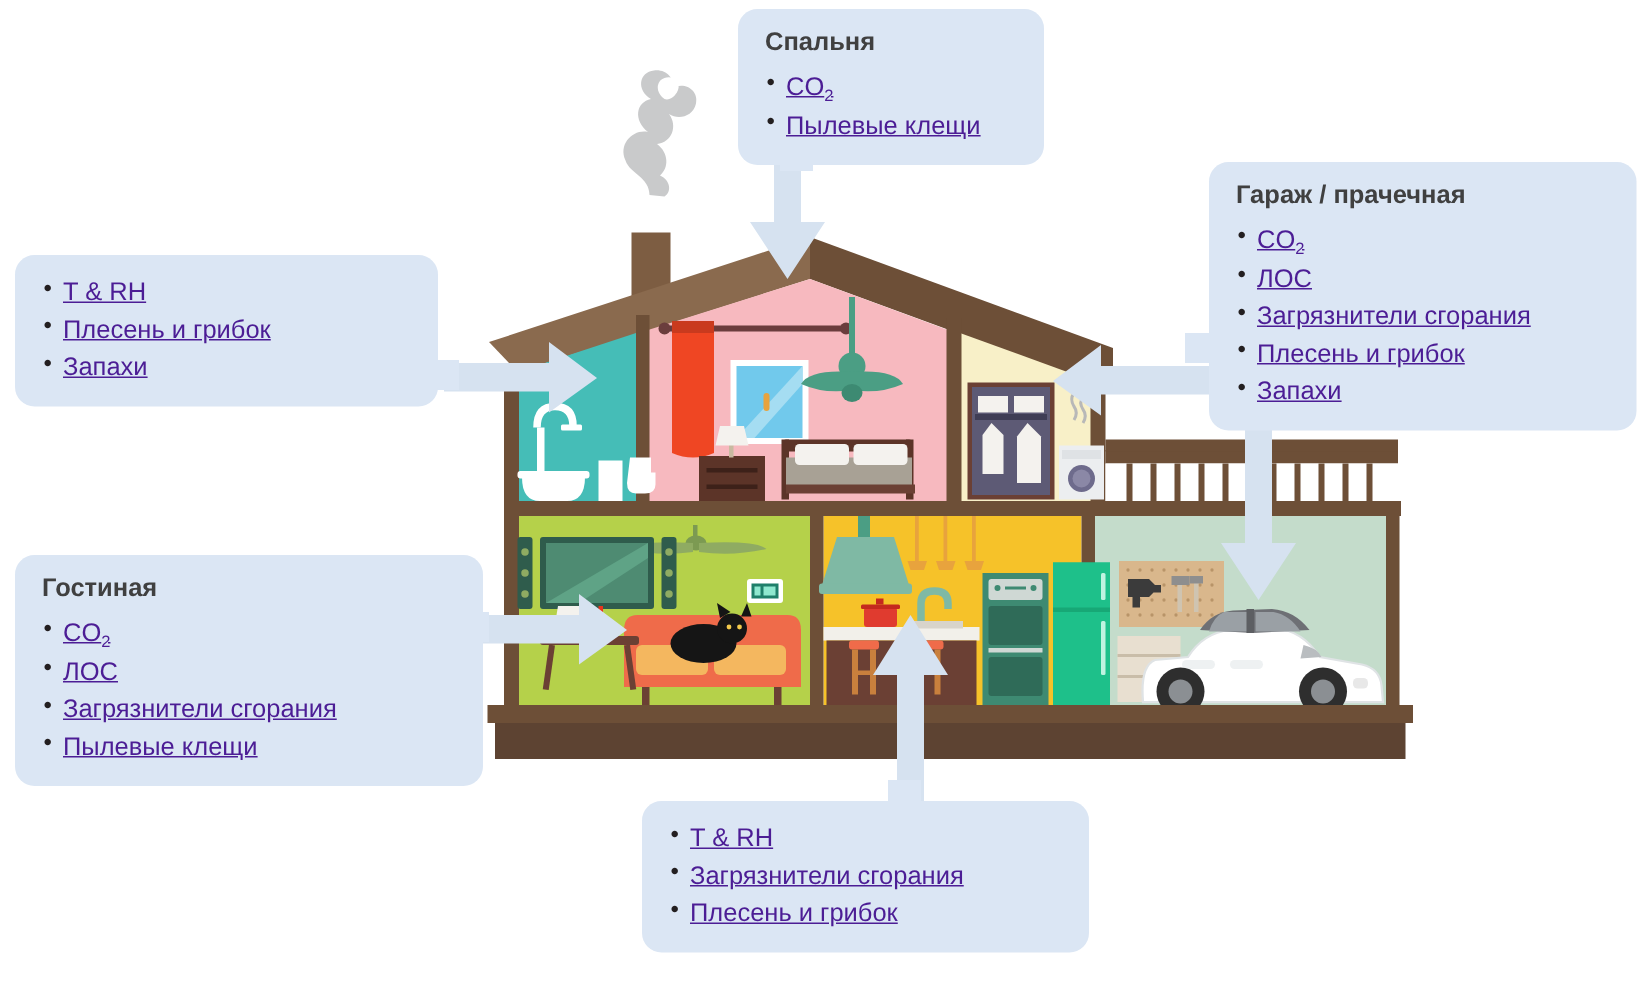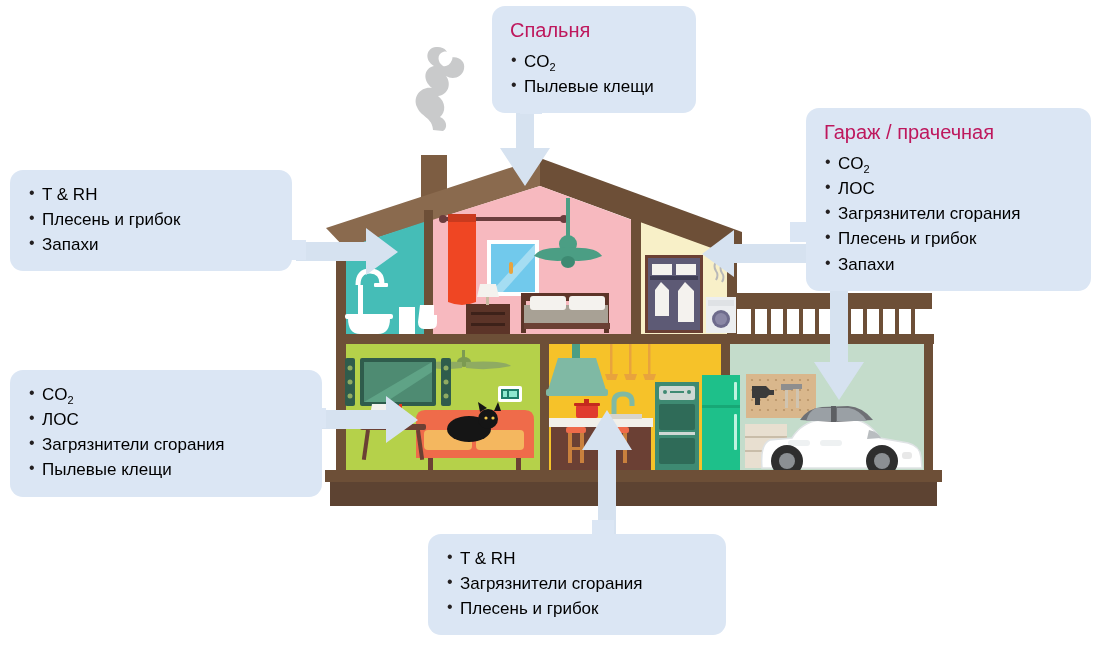--- a/index.html
+++ b/index.html
@@ -16,37 +16,38 @@
   #stage { position: absolute; inset: 0; }
 
   
   .callout {
     position: absolute;
     background: #dbe6f4;
     border-radius: 13px;
     padding: 12px 18px 14px 18px;
   }
   .callout .title {
-    color: #be185d;
-    font-weight: normal;
-    font-size: 20px;
+    color: #404040;
+    font-weight: bold;
+    font-size: 17px;
     line-height: 1.2;
     margin-bottom: 7px;
     white-space: nowrap;
   }
   .callout ul {
     margin: 0; padding: 0; list-style: none;
   }
   .callout li {
-    color: #000000;
+    color: #4c1d95;
     font-size: 17px;
     line-height: 1.48;
     white-space: nowrap;
     position: relative;
     padding-left: 14px;
+    text-decoration: underline;
   }
   .callout li::before {
     content: "\2022";
     position: absolute;
     left: 1px; top: -1px;
     font-size: 16px;
     color: #231f20;
   }
   .callout li sub {
     font-size: 11px;
@@ -426,20 +427,21 @@
   <div class="callout" style="left:10px; top:170px; width:282px;">
     <ul>
       <li>T &amp; RH</li>
       <li>Плесень и грибок</li>
       <li>Запахи</li>
     </ul>
   </div>
 
   <div class="tab" style="left:300px; top:408px; width:26px; height:20px;"></div>
   <div class="callout" style="left:10px; top:370px; width:312px;">
+    <div class="title">Гостиная</div>
     <ul>
       <li><span>CO</span><sub>2</sub></li>
       <li>ЛОС</li>
       <li>Загрязнители сгорания</li>
       <li>Пылевые клещи</li>
     </ul>
   </div>
 
   <div class="tab" style="left:592px; top:520px; width:22px; height:24px;"></div>
   <div class="callout" style="left:428px; top:534px; width:298px;">

